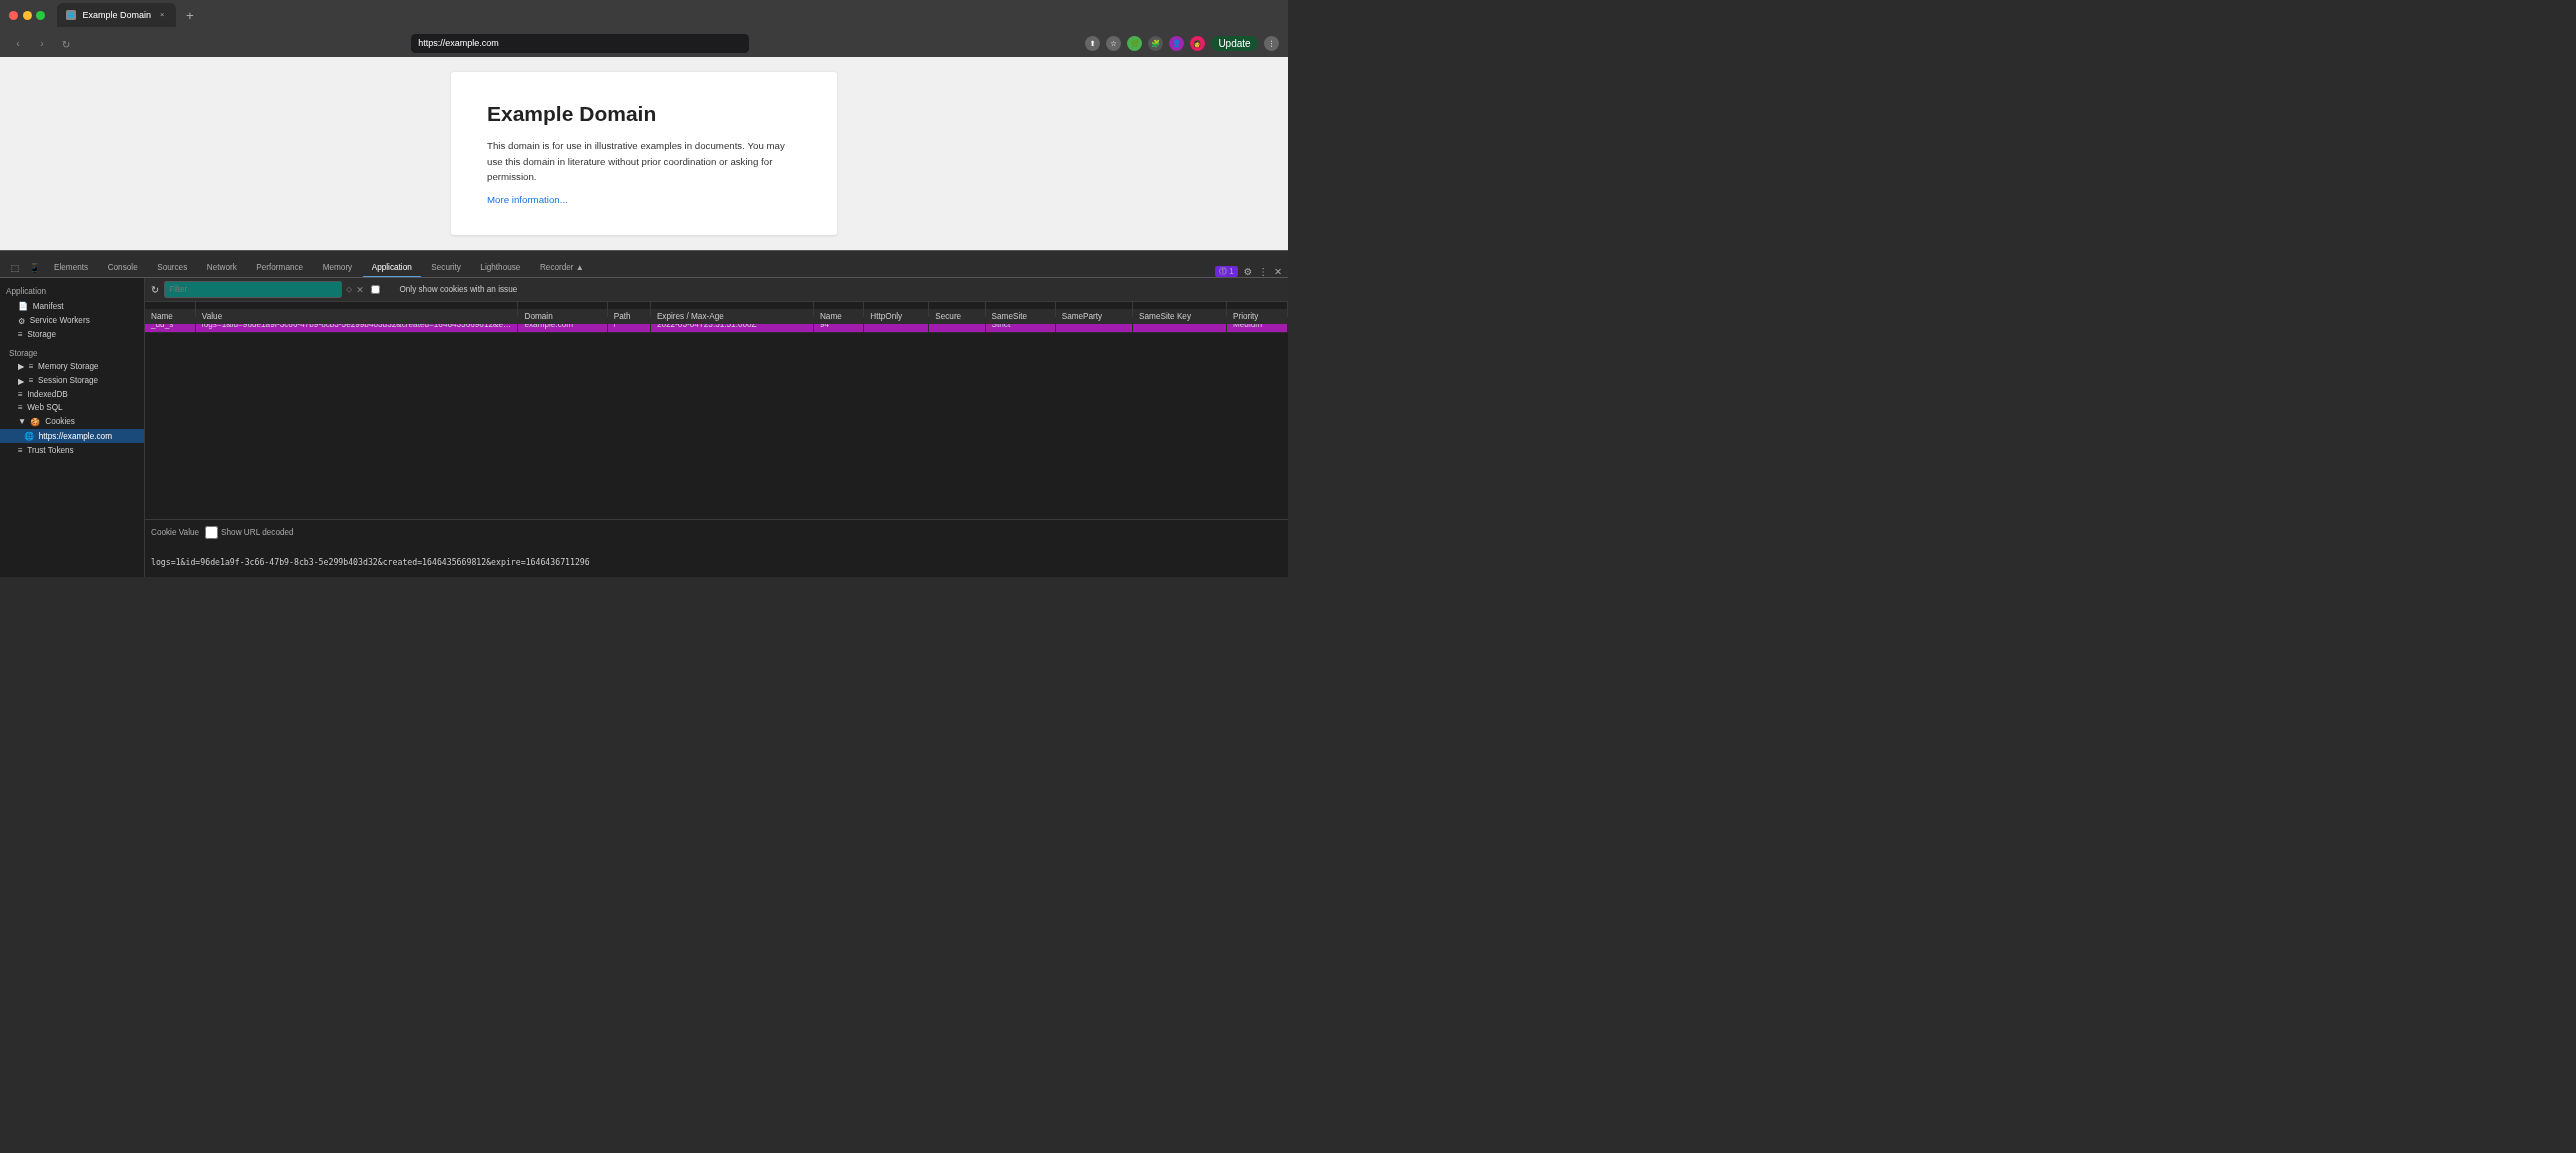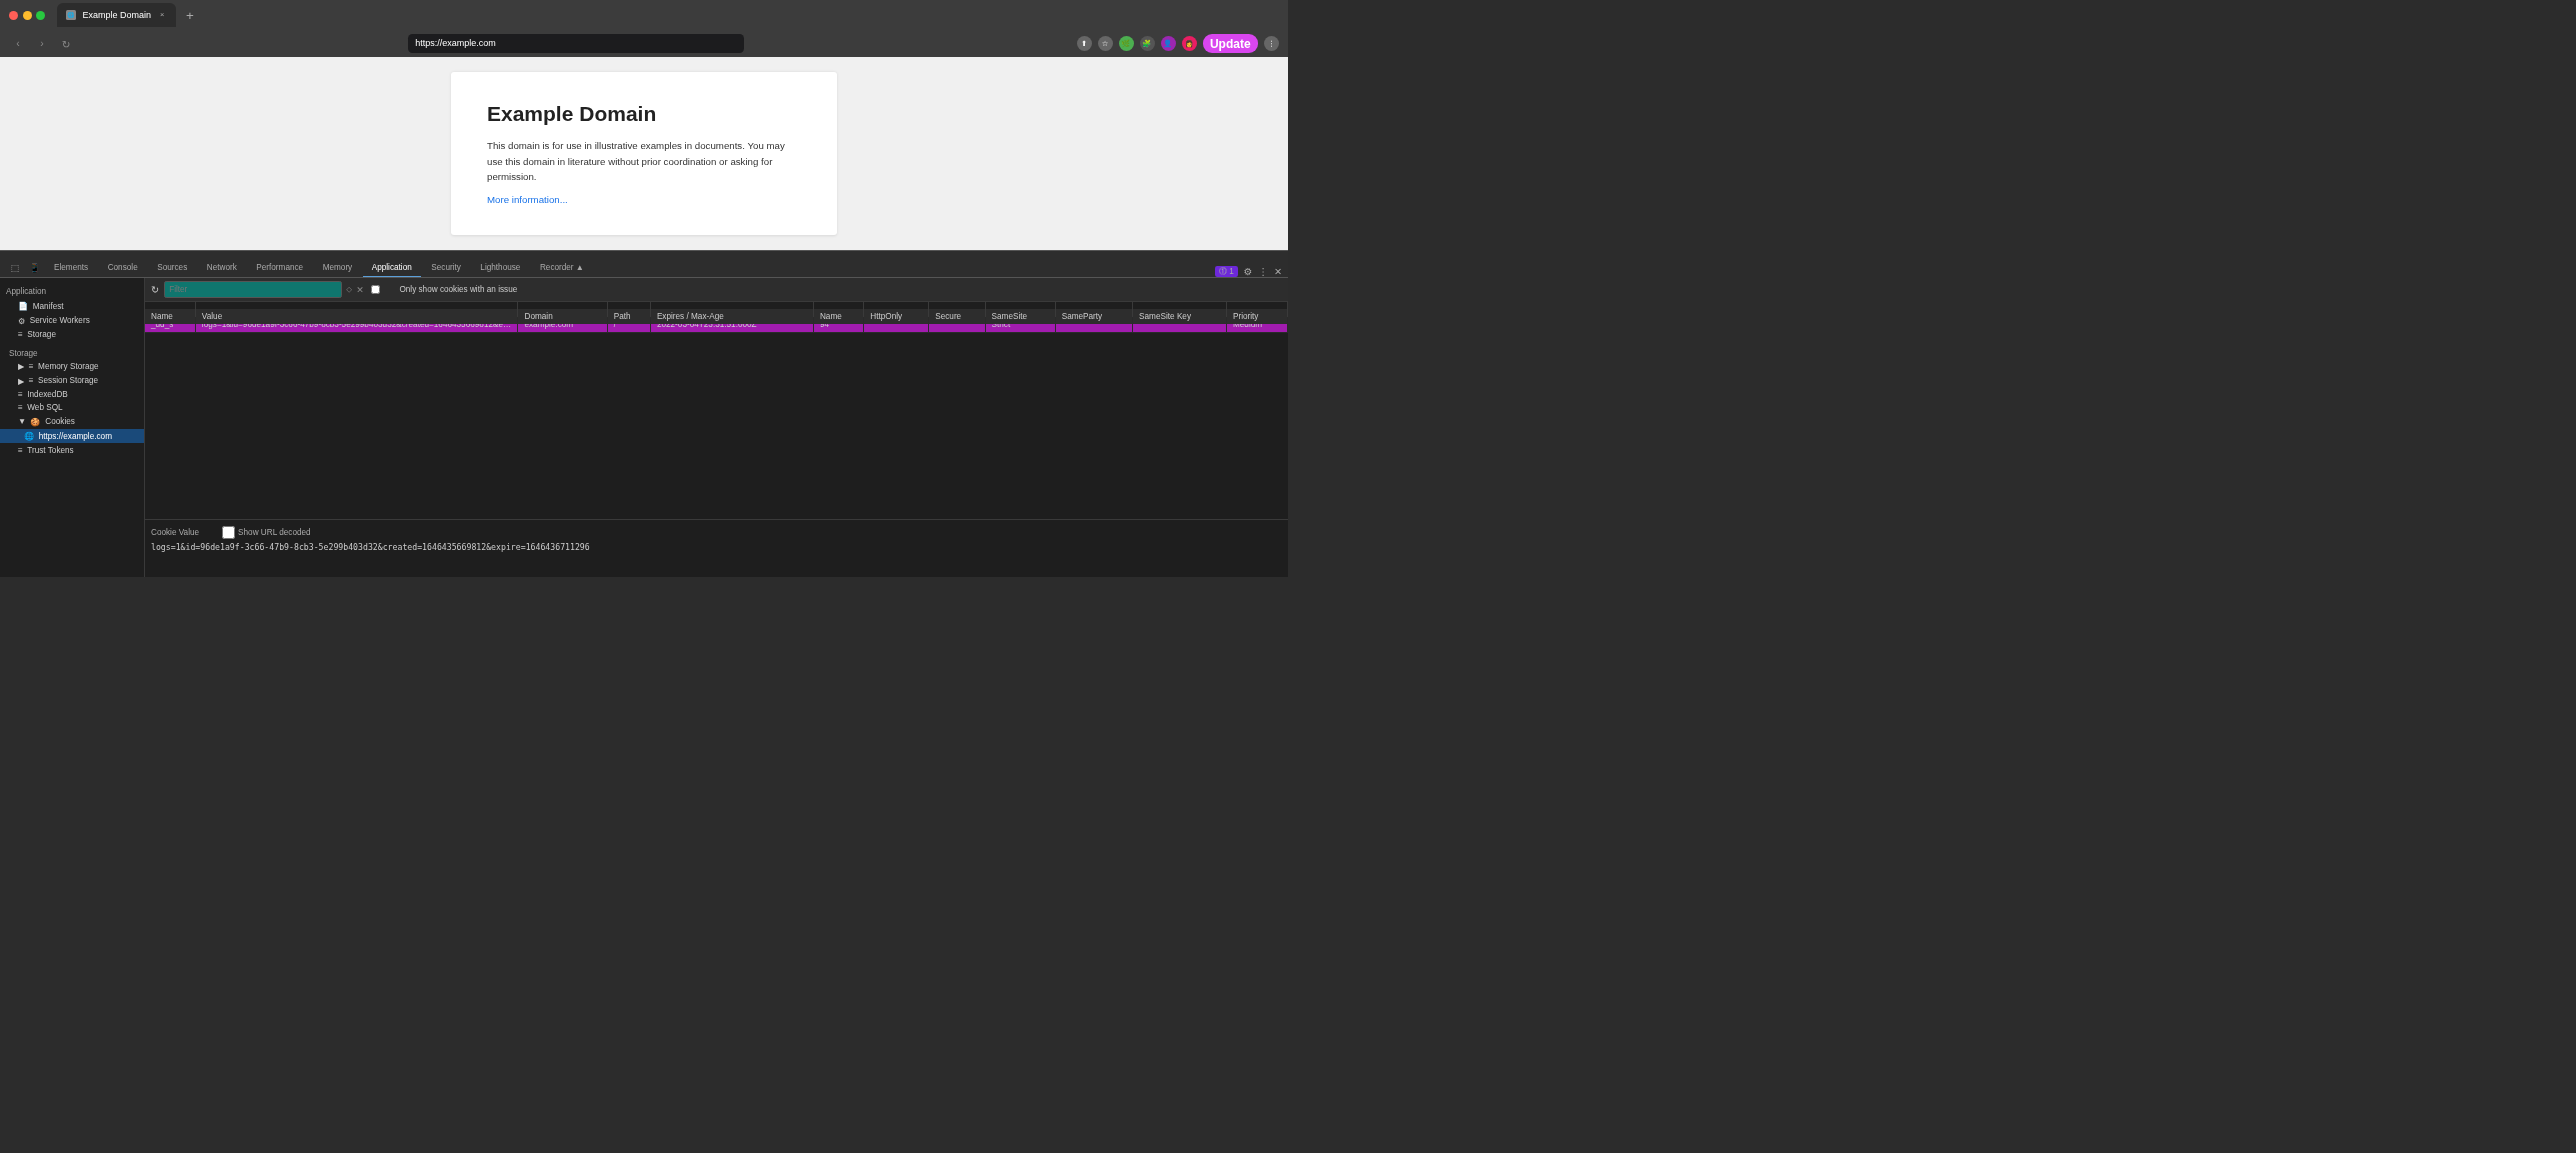--- a/index.html
+++ b/index.html
@@ -18,21 +18,21 @@
     .tab-favicon { width: 10.4px; height: 10.4px; background: #888; border-radius: 1.5px; font-size: 6px; display: flex; align-items: center; justify-content: center; }
     .tab-close-btn { width: 10.4px; height: 10.4px; border-radius: 50%; display: flex; align-items: center; justify-content: center; cursor: pointer; color: #aaa; font-size: 7.4px; margin-left: auto; }
     .tab-new { width: 21px; height: 21px; display: flex; align-items: center; justify-content: center; color: #aaa; font-size: 13.4px; cursor: pointer; border-radius: 50%; }
 
     .address-bar { background: #3c3c3c; height: 27px; display: flex; align-items: center; padding: 0 9px; gap: 6px; }
     .nav-btn { width: 18px; height: 18px; display: flex; align-items: center; justify-content: center; color: #888; font-size: 10.4px; cursor: pointer; border-radius: 3px; }
     .url-bar { flex: 1; background: #1c1c1e; border-radius: 4.5px; height: 19.3px; display: flex; align-items: center; padding: 0 7.4px; color: #fff; font-size: 9px; max-width: 445px; margin: 0 auto; }
     .url-bar-spacer { flex: 1; }
     .browser-actions { display: flex; align-items: center; gap: 6px; margin-left: auto; }
     .browser-icon { width: 15px; height: 15px; border-radius: 50%; background: #666; display: flex; align-items: center; justify-content: center; font-size: 7.4px; color: #fff; cursor: pointer; }
-    .update-btn { background: #d946ef; color: #fff; font-size: 12px; padding: 2.2px 7.4px; border-radius: 9px; cursor: pointer; font-weight: bold; }
+    .update-btn { background: #14532d; color: #fff; font-size: 10px; padding: 2.2px 7.4px; border-radius: 9px; cursor: pointer; }
 
     
     .page-content { background: #f0f0f0; height: 193px; display: flex; align-items: center; justify-content: center; }
     .example-card { background: #fff; padding: 30px 36px; border-radius: 3px; max-width: 386px; box-shadow: 0 0.7px 3px rgba(0,0,0,0.1); }
     .example-title { font-size: 21px; font-weight: 700; color: #222; margin-bottom: 12px; }
     .example-desc { font-size: 9.7px; color: #333; line-height: 1.6; margin-bottom: 9px; }
     .example-link { font-size: 9.7px; color: #1a73e8; cursor: pointer; }
 
     
     .devtools { display: flex; flex-direction: column; height: calc(577px - 56px - 193px); background: #1e1e1e; border-top: 0.7px solid #555; }
@@ -67,21 +67,21 @@
     .cookie-table { flex: 1; overflow-y: auto; }
     table { width: 100%; border-collapse: collapse; font-size: 8.2px; }
     thead { background: #2d2d2d; position: sticky; top: 7px; }
     thead th { padding: 3px 6px; text-align: left; color: #ccc; font-weight: 500; border-right: 0.7px solid #3a3a3a; white-space: nowrap; cursor: pointer; user-select: none; }
     tbody tr { border-bottom: 0.7px solid #2a2a2a; }
     tbody tr.selected { background: #a21caf; color: #fff; }
     tbody td { padding: 3px 6px; color: #ccc; border-right: 0.7px solid #2a2a2a; white-space: nowrap; overflow: hidden; text-overflow: ellipsis; max-width: 223px; }
 
     
     .cookie-value-panel { border-top: 0.7px solid #3a3a3a; padding: 6px; background: #1e1e1e; height: 59px; }
-    .cookie-value-header { display: flex; align-items: center; gap: 23px; margin-bottom: 3px; }
+    .cookie-value-header { display: flex; align-items: center; gap: 6px; margin-bottom: 18px; }
     .cookie-value-label { color: #aaa; font-size: 8.2px; font-weight: 500; }
     .show-decoded-label { display: flex; align-items: center; gap: 3px; color: #aaa; font-size: 8.2px; }
     .cookie-value-text { color: #ccc; font-size: 8.2px; font-family: monospace; word-break: break-all; line-height: 1.4; }
   </style>
 </head>
 <body>
 
 <div class="browser-chrome">
   <div class="traffic-lights">
     <div class="traffic-light tl-red"></div>

